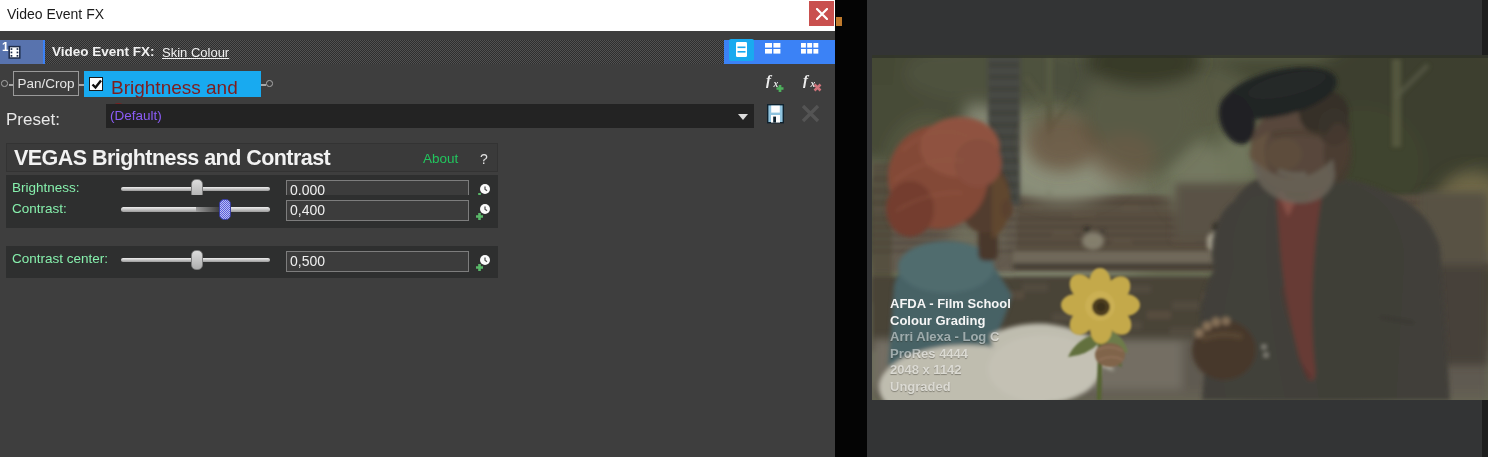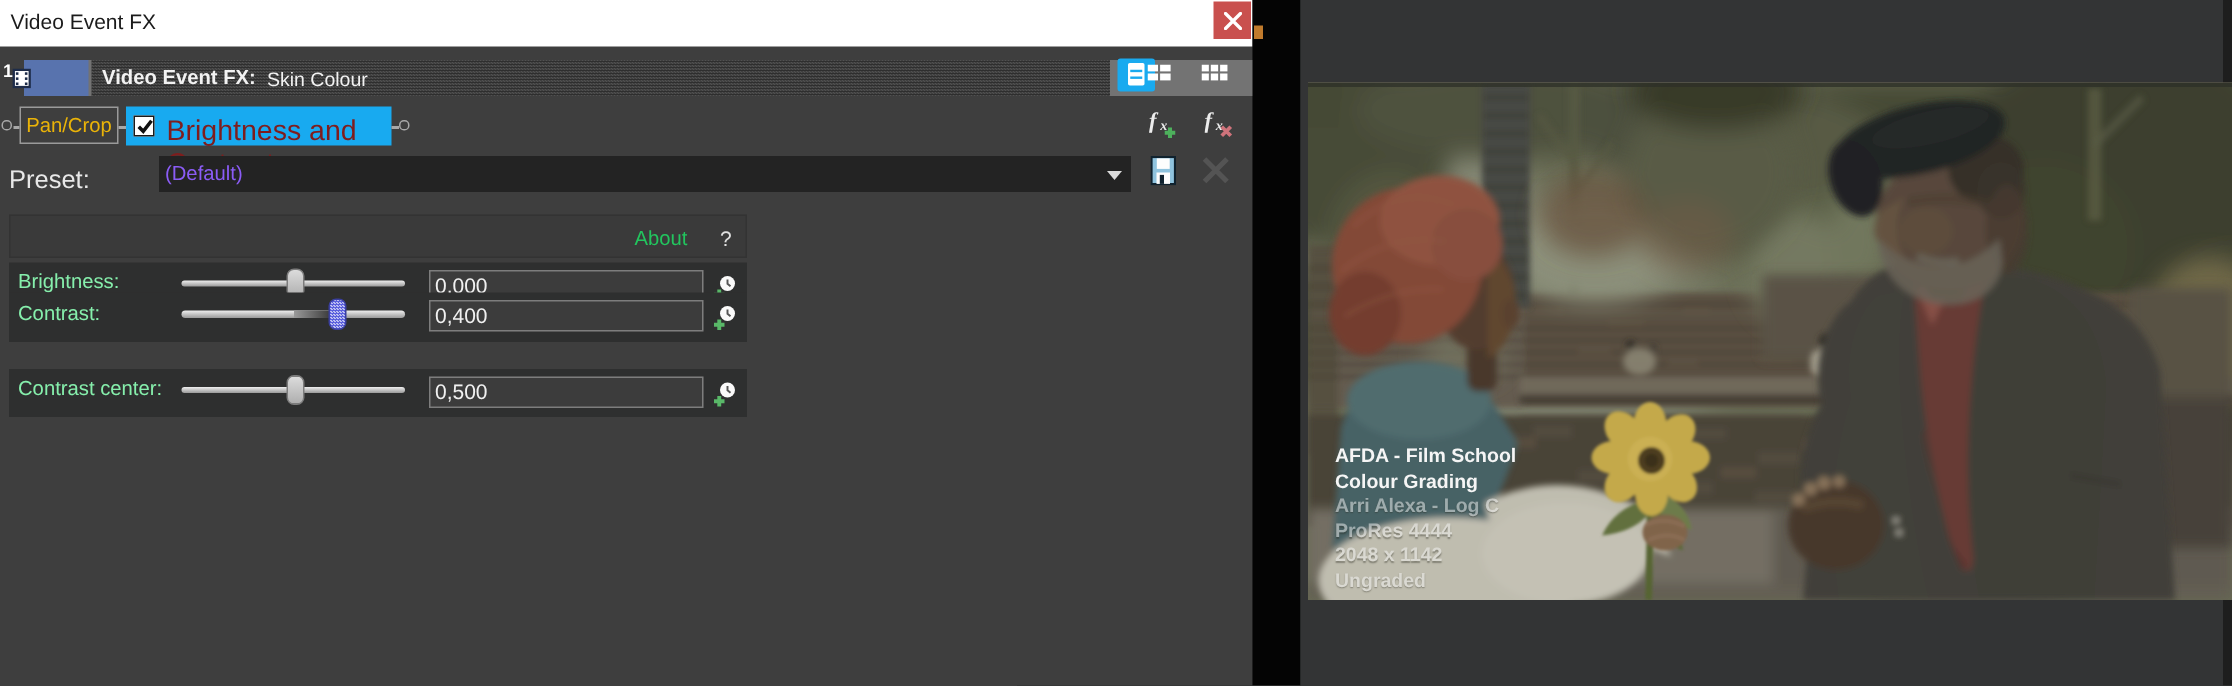--- a/index.html
+++ b/index.html
@@ -9,33 +9,33 @@
   #page { position:relative; width:1488px; height:457px; }
 
   
   #dialog { position:absolute; left:0; top:0; width:835px; height:457px; background:#3e3e3e; }
   #titlebar { position:absolute; left:0; top:0; width:835px; height:31px; background:#ffffff; }
   #titlebar .t { position:absolute; left:7px; top:6px; font-size:14px; color:#1b1b1b; }
   #closebtn { position:absolute; left:809px; top:1px; width:25px; height:25px; background:#c9504e; }
   #closebtn svg { position:absolute; left:7px; top:7px; }
 
   
-  #fxbar { position:absolute; left:16px; top:40px; width:835px; height:24px; background:#737373; }
+  #fxbar { position:absolute; left:0; top:40px; width:835px; height:24px; background:#3b82f6; }
   #fxbar .checker { position:absolute; left:45px; top:0; width:679px; height:24px;
      background:repeating-conic-gradient(#515151 0% 25%, #2e2e2e 0% 50%) 0 0/2px 2px; }
   #eventbox { position:absolute; left:0; top:0; width:43px; height:24px; background:#5873ae; }
   #fxbar .btitle { position:absolute; left:52px; top:4px; font-size:13.5px; font-weight:bold; color:#f2f2f2; }
-  #fxbar .btitle2 { position:absolute; left:162px; top:4.5px; font-size:13px; color:#f2f2f2; }
+  #fxbar .btitle2 { position:absolute; left:162px; top:4.5px; font-size:13px; color:#f2f2f2;text-decoration:underline; }
   #listbtn { position:absolute; left:729px; top:-1px; width:25px; height:22px; background:#19aaef; border-radius:2px; }
 
   
   .nodecircle { position:absolute; width:6.5px; height:6.5px; border:1.5px solid #a8a8a8; border-radius:50%; background:transparent; }
   .dashline { position:absolute; height:1.5px; background:#a8a8a8; }
   #pancrop { position:absolute; left:13px; top:71px; width:66px; height:25px; border:1px solid #9a9a9a;
-     color:#eab308; font-size:13.5px; text-align:center; line-height:23px; }
+     color:#e5e5e5; font-size:13.5px; text-align:center; line-height:23px; }
   #bcbtn { position:absolute; left:84px; top:71px; width:177px; height:26px; background:#18aaf0; }
   #bcbtn .cb { position:absolute; left:5px; top:6px; width:14px; height:14px; background:#fff; border:1.5px solid #1a1a1a; }
   #bcbtn .lbl { position:absolute; left:27px; top:5.5px; font-size:19px; color:#7f1d1d; }
 
   
   #presetlbl { position:absolute; left:6px; top:110px; font-size:17px; color:#e8e8e8; }
   #dropdown { position:absolute; left:106px; top:104px; width:648px; height:24px; background:#232323; }
   #dropdown .txt { position:absolute; left:4px; top:4px; font-size:13.5px; color:#8b5cf6; }
   #dropdown .arr { position:absolute; left:632px; top:10px; width:0; height:0;
      border-left:5.5px solid transparent; border-right:5.5px solid transparent; border-top:6px solid #dcdcdc; }
@@ -166,20 +166,21 @@
       <rect x="4" y="11" width="9" height="7.6" fill="#fdfdfd"></rect>
       <rect x="6.2" y="12.6" width="2.8" height="6" fill="#10222e"></rect>
     </svg>
 
     <svg class="abs" style="left:801px; top:104px;" width="19" height="19" viewBox="0 0 19 19">
       <path d="M2 2 L17 17 M17 2 L2 17" stroke="#545454" stroke-width="3.4"></path>
     </svg>
 
     <div id="panel">
       <div id="phead">
+        <span class="big">VEGAS Brightness and Contrast</span>
         <span class="about">About</span>
         <span class="q">?</span>
       </div>
 
       <div class="prow" style="top:31.5px;">
         <span class="lab">Brightness:</span>
         <div class="track"></div>
         <div class="thumb" style="left:184.5px;"></div>
         <div class="valbox">0,000</div>
         <svg class="abs" style="left:466px; top:6px;" width="22" height="22" viewBox="0 0 22 22">

